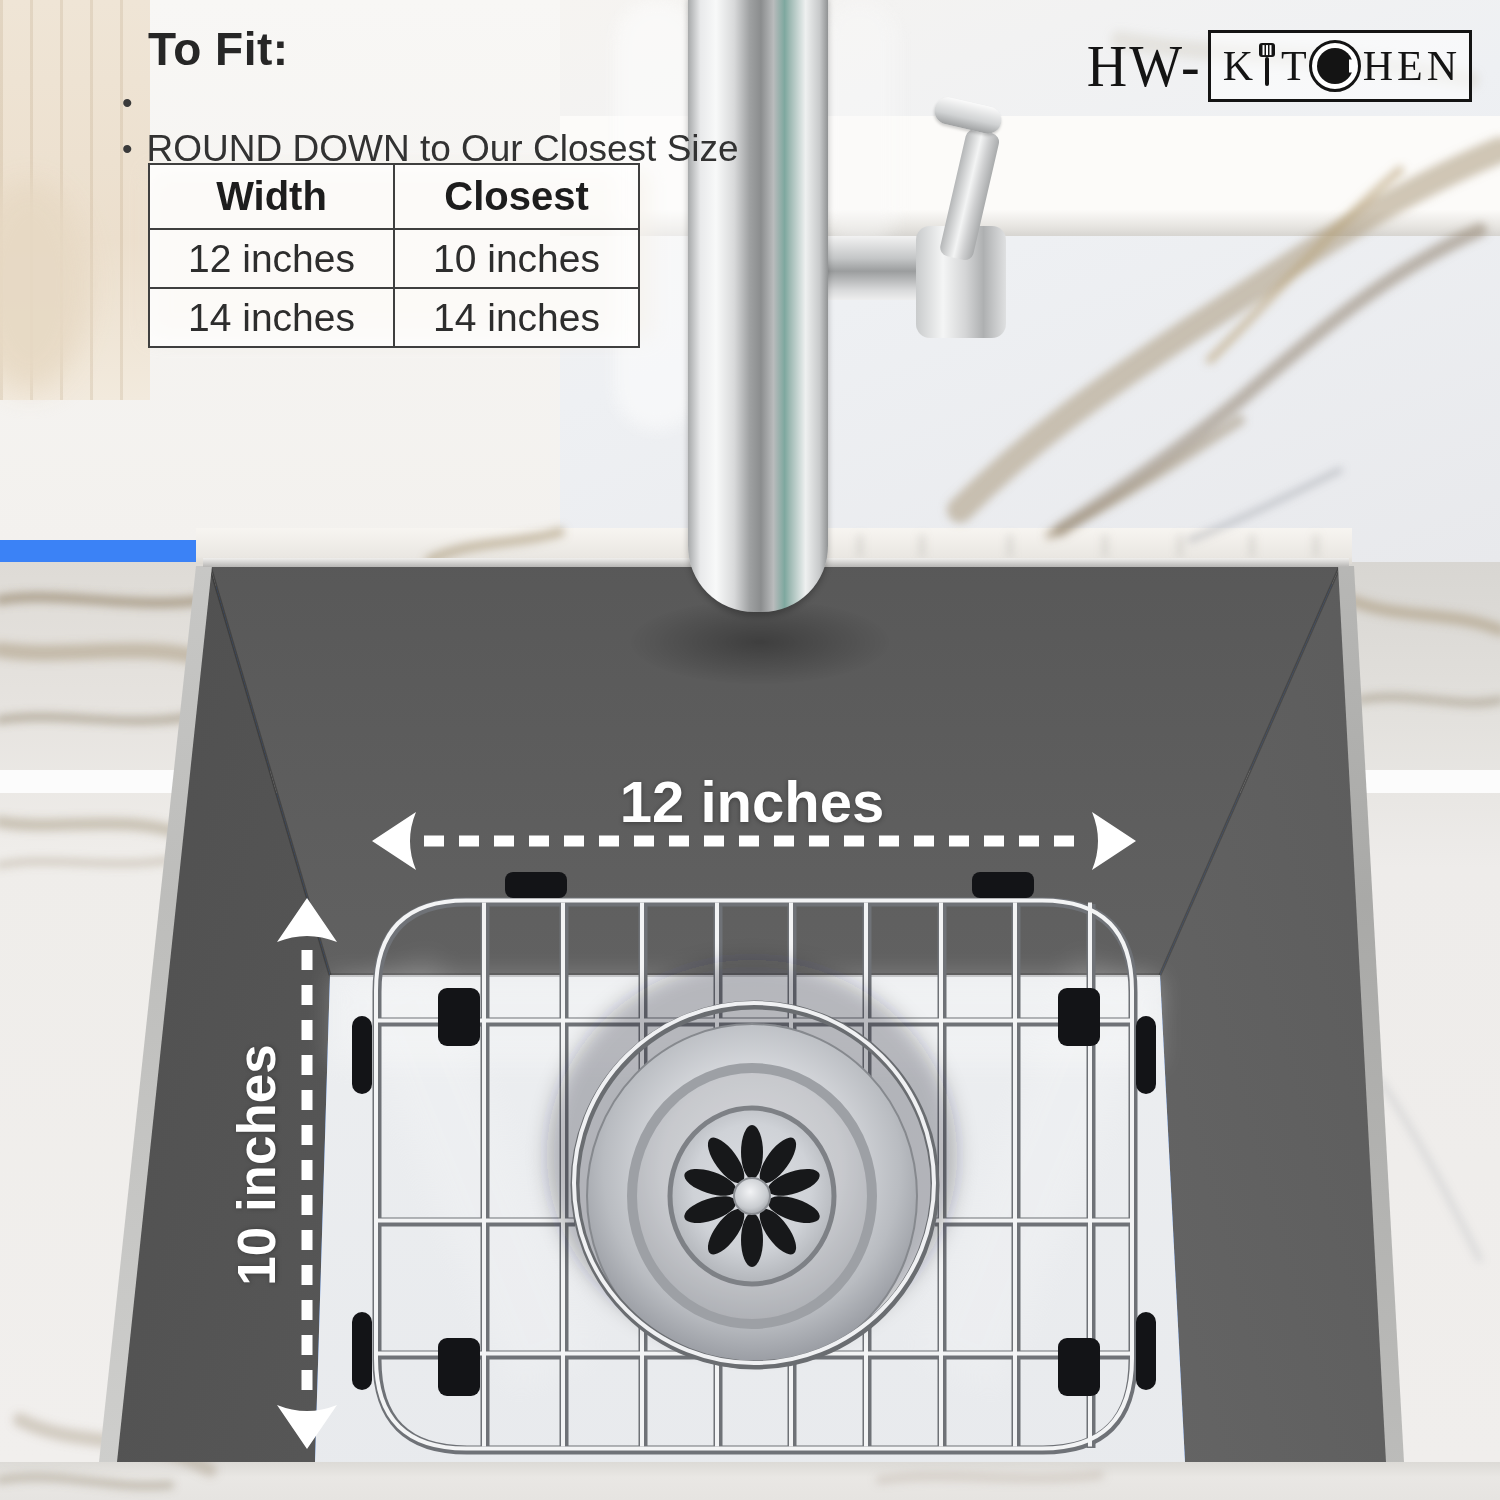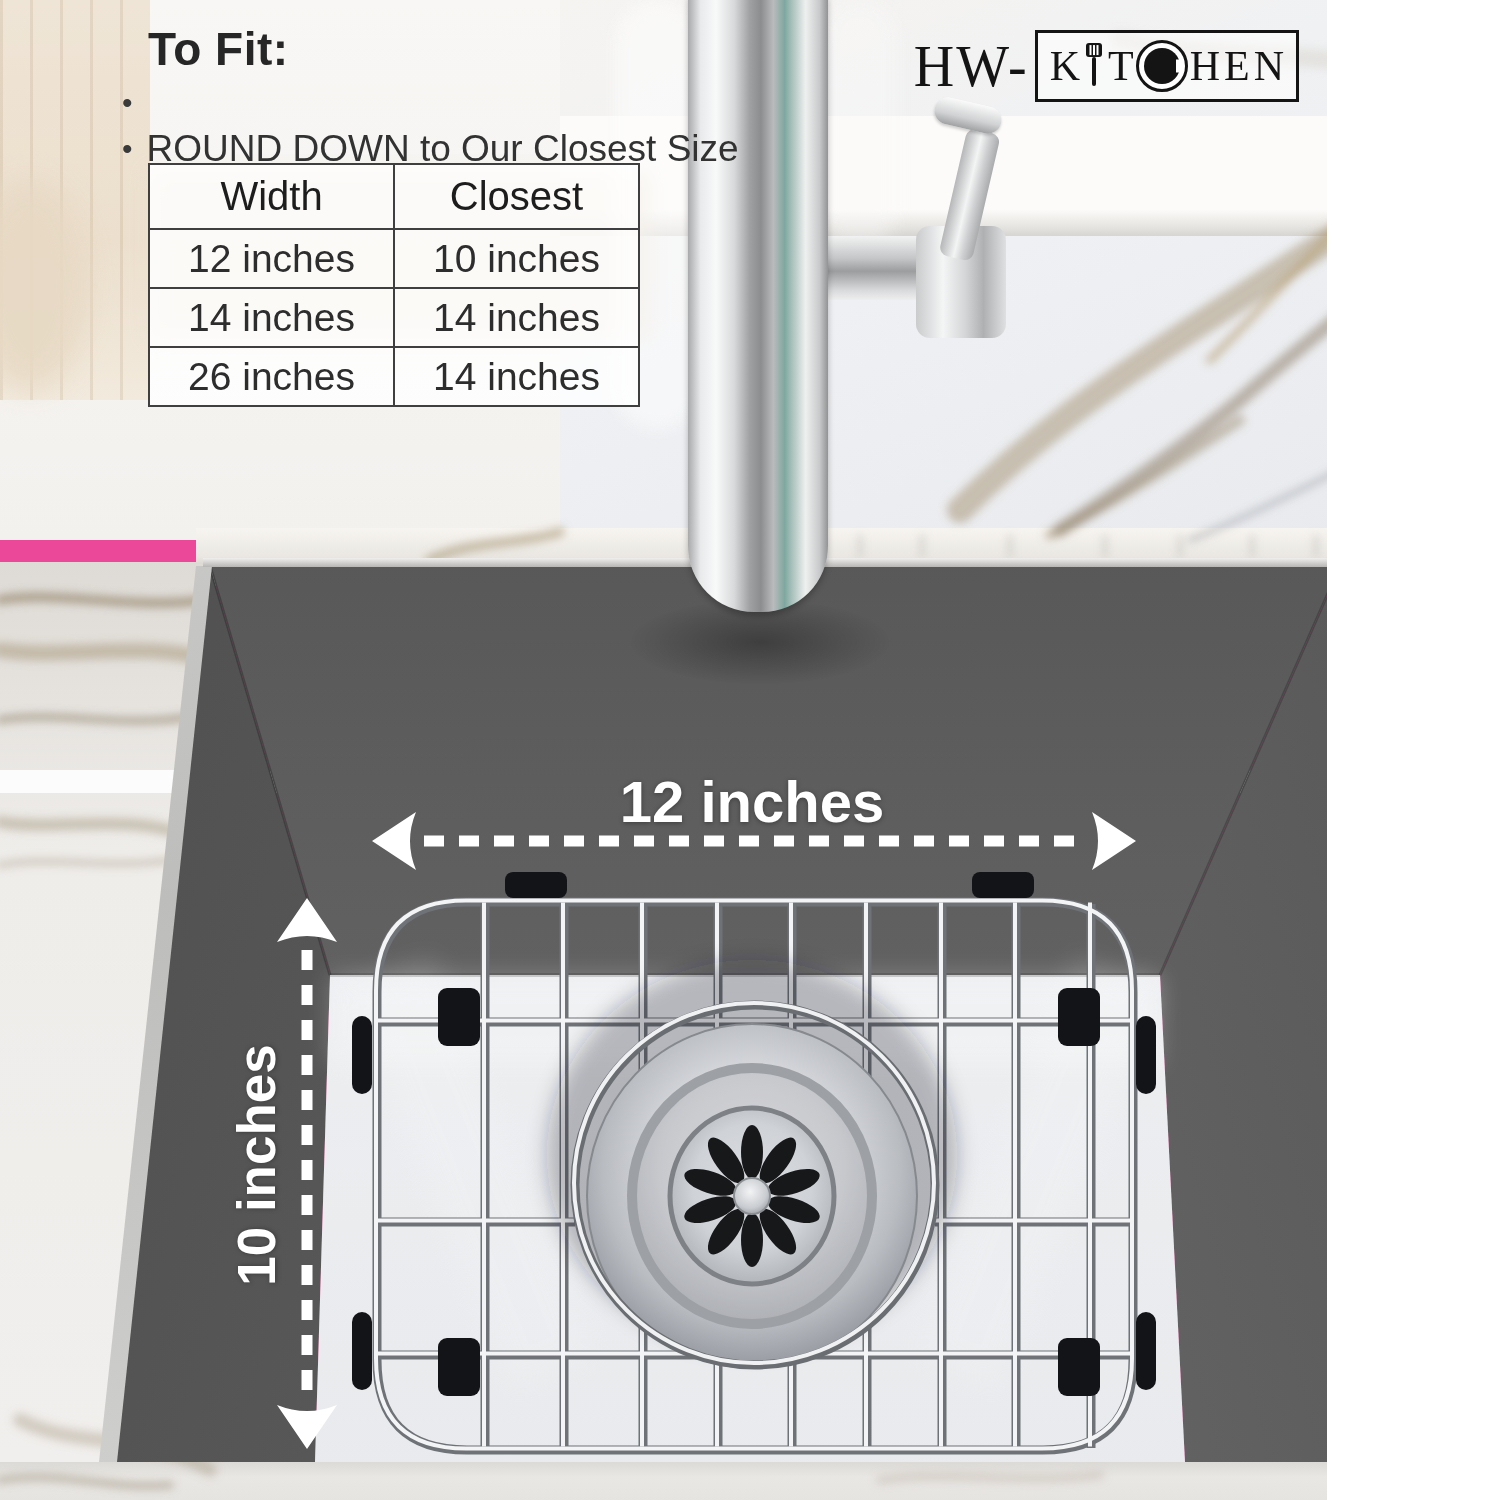--- a/index.html
+++ b/index.html
@@ -1,17 +1,17 @@
 <!DOCTYPE html>
 <html><head>
 <meta charset="utf-8">
 <style>
   html,body{margin:0;padding:0;background:#fff;}
-  .stage{position:relative;width:1327px;height:1500px;overflow:hidden;
-         font-family:"Liberation Sans",sans-serif;background:#ec4899;}
+  .stage{position:relative;width:1500px;height:1500px;overflow:hidden;
+         font-family:"Liberation Sans",sans-serif;background:#3b82f6;}
   .layer{position:absolute;inset:0;}
   .abs{position:absolute;}
 
   
   .wall-left{left:0;top:0;width:600px;height:540px;background:linear-gradient(180deg,#f8f7f5,#f3f1ee);}
   .wood-panel{left:0;top:0;width:150px;height:400px;
     background:linear-gradient(180deg,#efe5d6,#ecdfcd 60%,#f2eadd);}
   .wood-panel:after{content:"";position:absolute;inset:0;
     background:repeating-linear-gradient(90deg,rgba(180,156,122,.22) 0 3px,transparent 3px 30px);}
   .wood-blob{left:-30px;top:180px;width:120px;height:210px;border-radius:50%;
@@ -77,21 +77,21 @@
   
   .fit-title{left:148px;top:22px;font-size:46px;font-weight:700;color:#262626;letter-spacing:.5px;}
   .fit-bullets{left:122px;top:80px;font-size:37px;color:#323232;line-height:46px;}
   .fit-bullets .row{display:flex;gap:14px;}
   .bullet-dot{font-size:30px;line-height:46px;color:#3a3a3a;}
 
   
   .size-table{left:148px;top:163px;width:492px;border-collapse:collapse;
     background:rgba(255,255,255,.78);table-layout:fixed;}
   .size-table th,.size-table td{border:2px solid #3f3f3f;text-align:center;color:#2d2d2d;}
-  .size-table th{height:61px;font-size:40px;font-weight:400;color:#1d1d1d;border-radius:9px;}
+  .size-table th{height:61px;font-size:40px;font-weight:700;color:#1d1d1d;border-radius:9px;}
   .size-table td{height:55px;font-size:39px;font-weight:400;}
 
   
   .logo{right:28px;top:30px;display:flex;align-items:center;gap:6px;
     font-family:"Liberation Serif",serif;color:#141414;}
   .logo-prefix{font-size:56px;letter-spacing:2px;font-weight:400;transform:scaleY(1.05);}
   .logo-box{display:inline-flex;align-items:center;border:3px solid #141414;
     padding:5px 12px;height:56px;gap:4px;background:rgba(255,255,255,.55);}
   .lchar{position:relative;display:inline-flex;align-items:center;justify-content:center;
     font-size:42px;letter-spacing:0;line-height:1;}
@@ -292,24 +292,20 @@
     </thead>
     <tbody>
       <tr>
         <td>12 inches</td>
         <td>10 inches</td>
       </tr>
       <tr>
         <td>14 inches</td>
         <td>14 inches</td>
       </tr>
-      <tr>
-        <td>26 inches</td>
-        <td>14 inches</td>
-      </tr>
     </tbody>
   </table>
 
   <div class="abs logo">
     <span class="logo-prefix">HW-</span>
     <span class="logo-box">
       <span class="lchar">
           <span>K</span>
         </span>
       <span class="lchar ghost i-slot">

